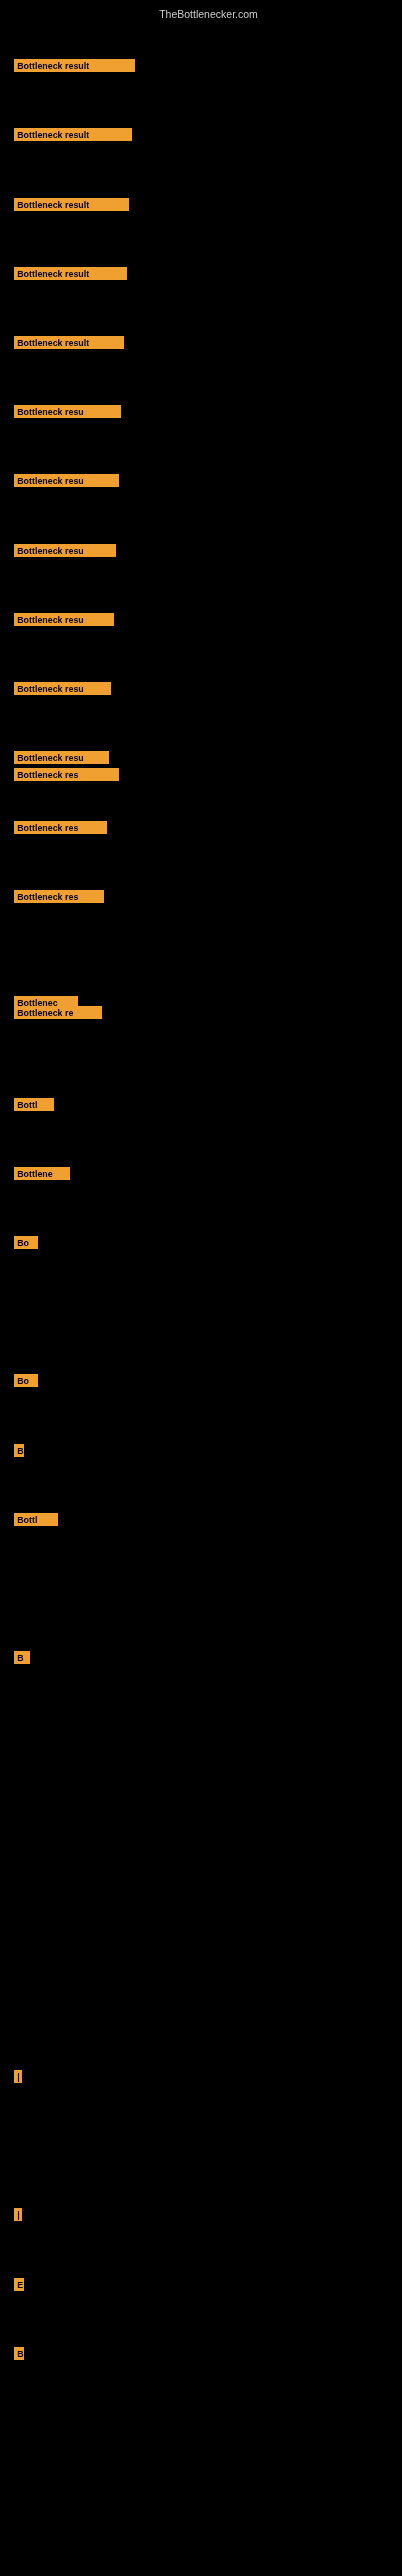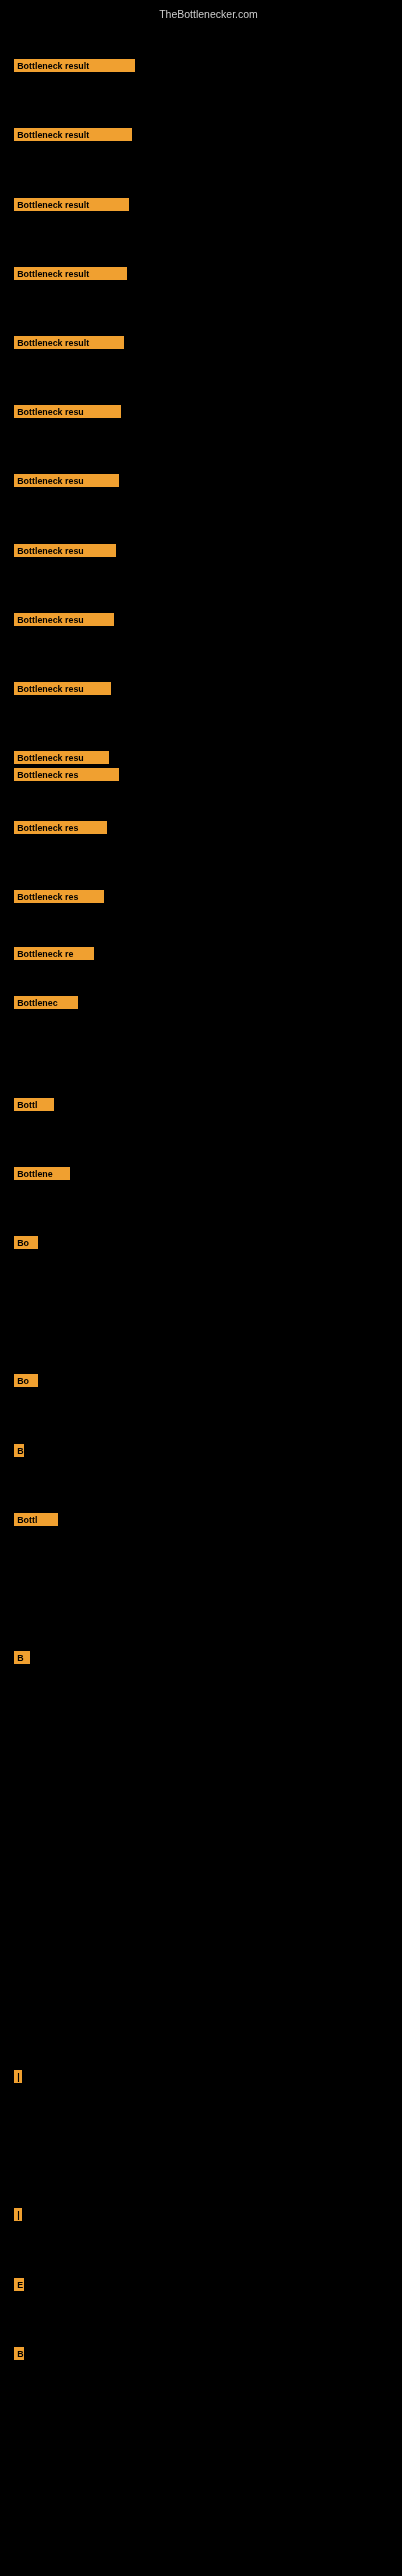--- a/index.html
+++ b/index.html
@@ -50,21 +50,21 @@
     <div class="bottleneck-badge" style="top: 322px; width: 110px; max-width: 110px;">Bottleneck result</div>
     <div class="bottleneck-badge" style="top: 391px; width: 107px; max-width: 107px;">Bottleneck resu</div>
     <div class="bottleneck-badge" style="top: 460px; width: 105px; max-width: 105px;">Bottleneck resu</div>
     <div class="bottleneck-badge" style="top: 530px; width: 102px; max-width: 102px;">Bottleneck resu</div>
     <div class="bottleneck-badge" style="top: 599px; width: 100px; max-width: 100px;">Bottleneck resu</div>
     <div class="bottleneck-badge" style="top: 668px; width: 97px; max-width: 97px;">Bottleneck resu</div>
     <div class="bottleneck-badge" style="top: 737px; width: 95px; max-width: 95px;">Bottleneck resu</div>
     <div class="bottleneck-badge" style="top: 754px; width: 105px; max-width: 105px;">Bottleneck res</div>
     <div class="bottleneck-badge" style="top: 807px; width: 93px; max-width: 93px;">Bottleneck res</div>
     <div class="bottleneck-badge" style="top: 876px; width: 90px; max-width: 90px;">Bottleneck res</div>
-    <div class="bottleneck-badge" style="top: 933px; width: 80px; max-width: 88px;">Bottleneck re</div>
+    <div class="bottleneck-badge" style="top: 992px; width: 88px; max-width: 88px;">Bottleneck re</div>
     <div class="bottleneck-badge" style="top: 982px; width: 64px; max-width: 64px;">Bottlenec</div>
     <div class="bottleneck-badge" style="top: 1084px; width: 40px; max-width: 40px;">Bottl</div>
     <div class="bottleneck-badge" style="top: 1153px; width: 76px; max-width: 56px;">Bottlene</div>
     <div class="bottleneck-badge" style="top: 1222px; width: 24px; max-width: 24px;">Bo</div>
     <div class="bottleneck-badge" style="top: 1360px; width: 24px; max-width: 24px;">Bo</div>
     <div class="bottleneck-badge" style="top: 1430px; width: 9.7px; max-width: 9.7px;">B</div>
     <div class="bottleneck-badge" style="top: 1499px; width: 68px; max-width: 44px;">Bottl</div>
     <div class="bottleneck-badge" style="top: 1637px; width: 16px; max-width: 16px;">B</div>
     <div class="bottleneck-badge" style="top: 2056px; width: 8px; max-width: 8px;">|</div>
     <div class="bottleneck-badge" style="top: 2194px; width: 8px; max-width: 8px;">|</div>

